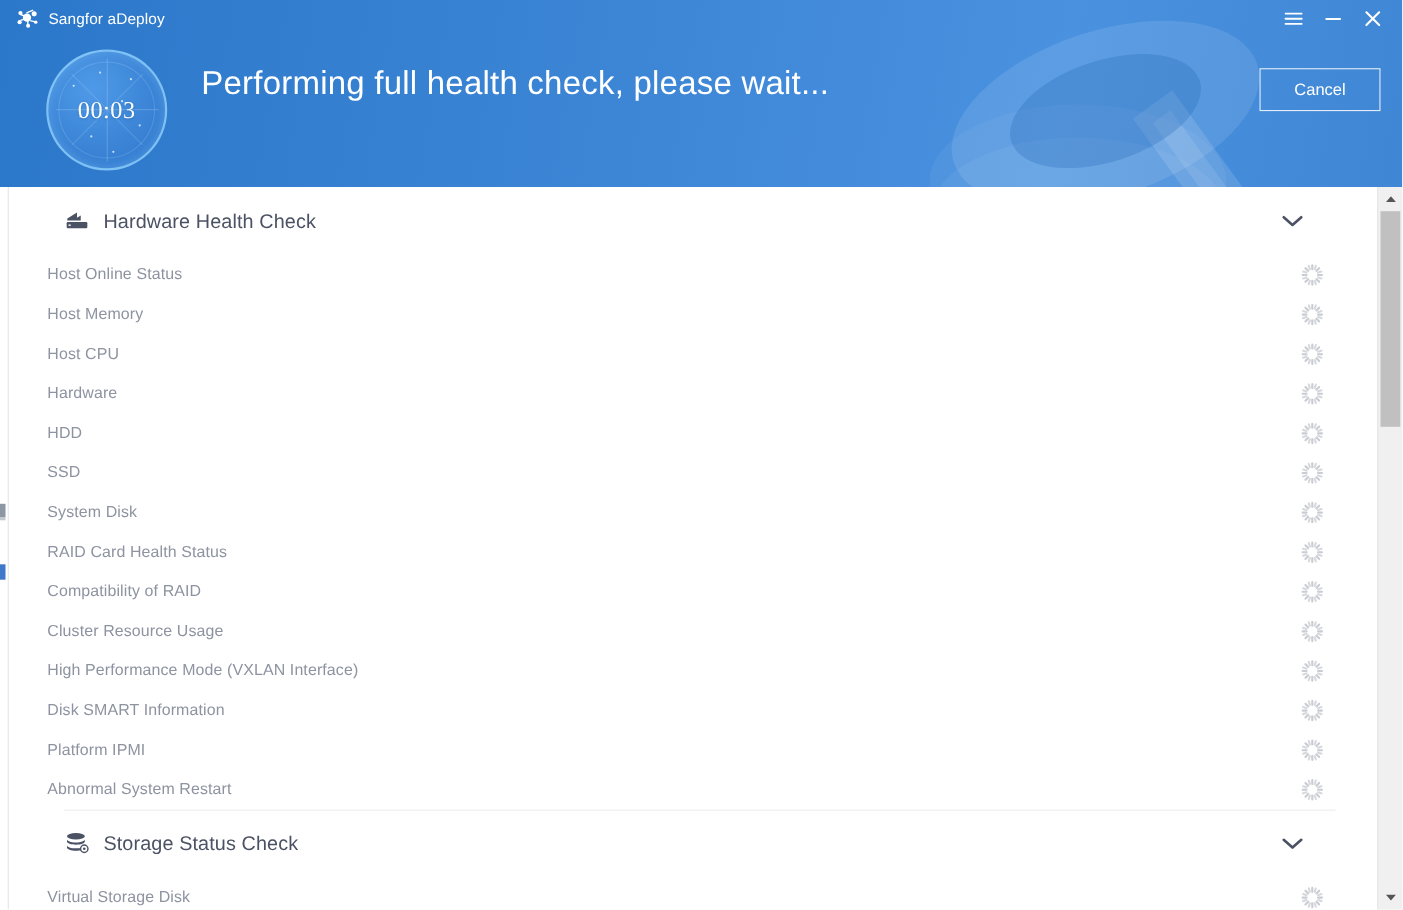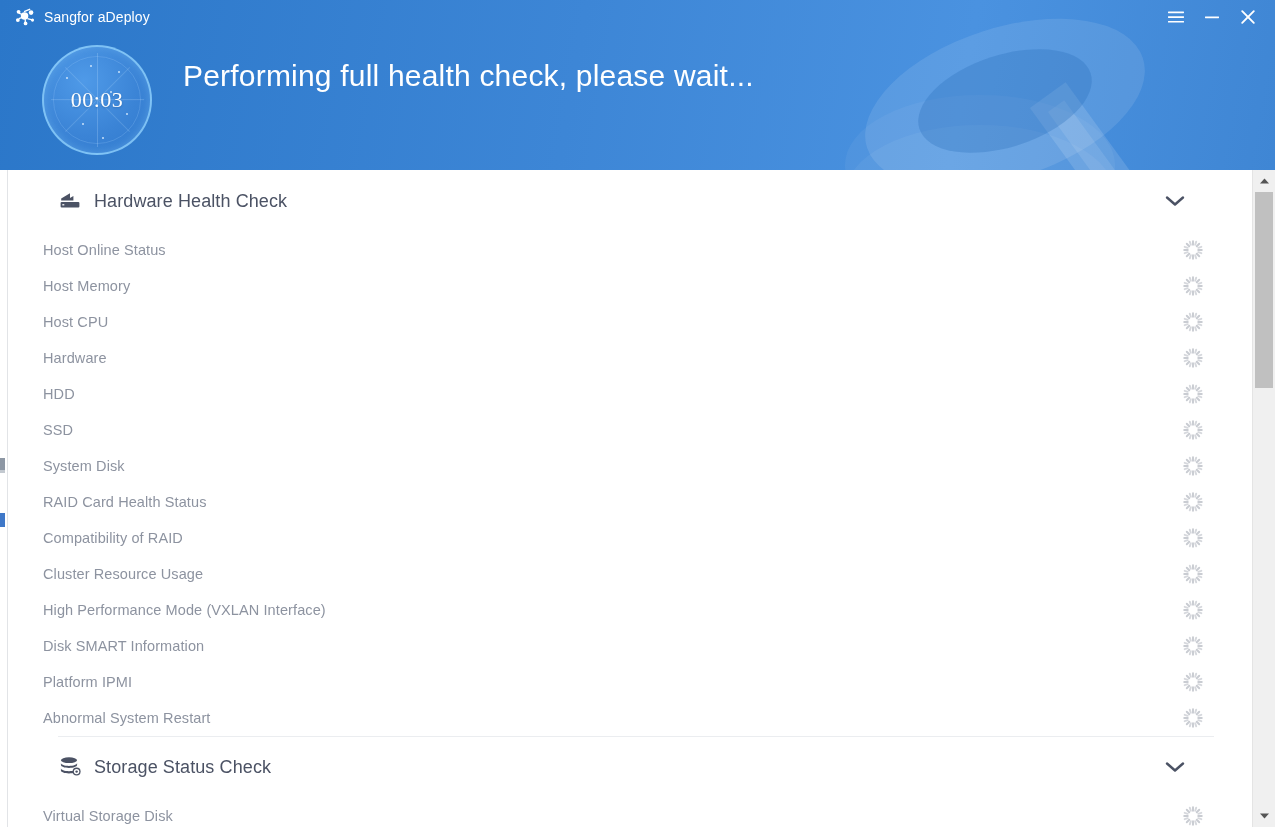--- a/index.html
+++ b/index.html
@@ -408,20 +408,21 @@
         <div class="timer-dot" style="left:58px;top:90px;"></div>
         <div class="timer-dot" style="left:28px;top:58px;"></div>
         <div class="timer-dot" style="left:66px;top:44px;"></div>
         <div class="timer-dot" style="left:46px;top:18px;"></div>
       </div>
       <div class="timer-value">00:03</div>
     </div>
 
     <div class="header-title">Performing full health check, please wait...</div>
 
+    <button class="cancel-btn">Cancel</button>
   </div>
 
   <div class="content">
     <div class="scroll-inner">
 
       <div class="section-header">
         <svg class="section-icon" viewBox="0 0 24 24">
           <g fill="#4b5264">
             <path d="M3.2 9.6 L12 4.2 L12 9.0 L15.4 6.9 L15.4 11.4 L3.2 11.4 Z"></path>
             <rect x="2.6" y="12.9" width="18.8" height="5.6" rx="1.1"></rect>

